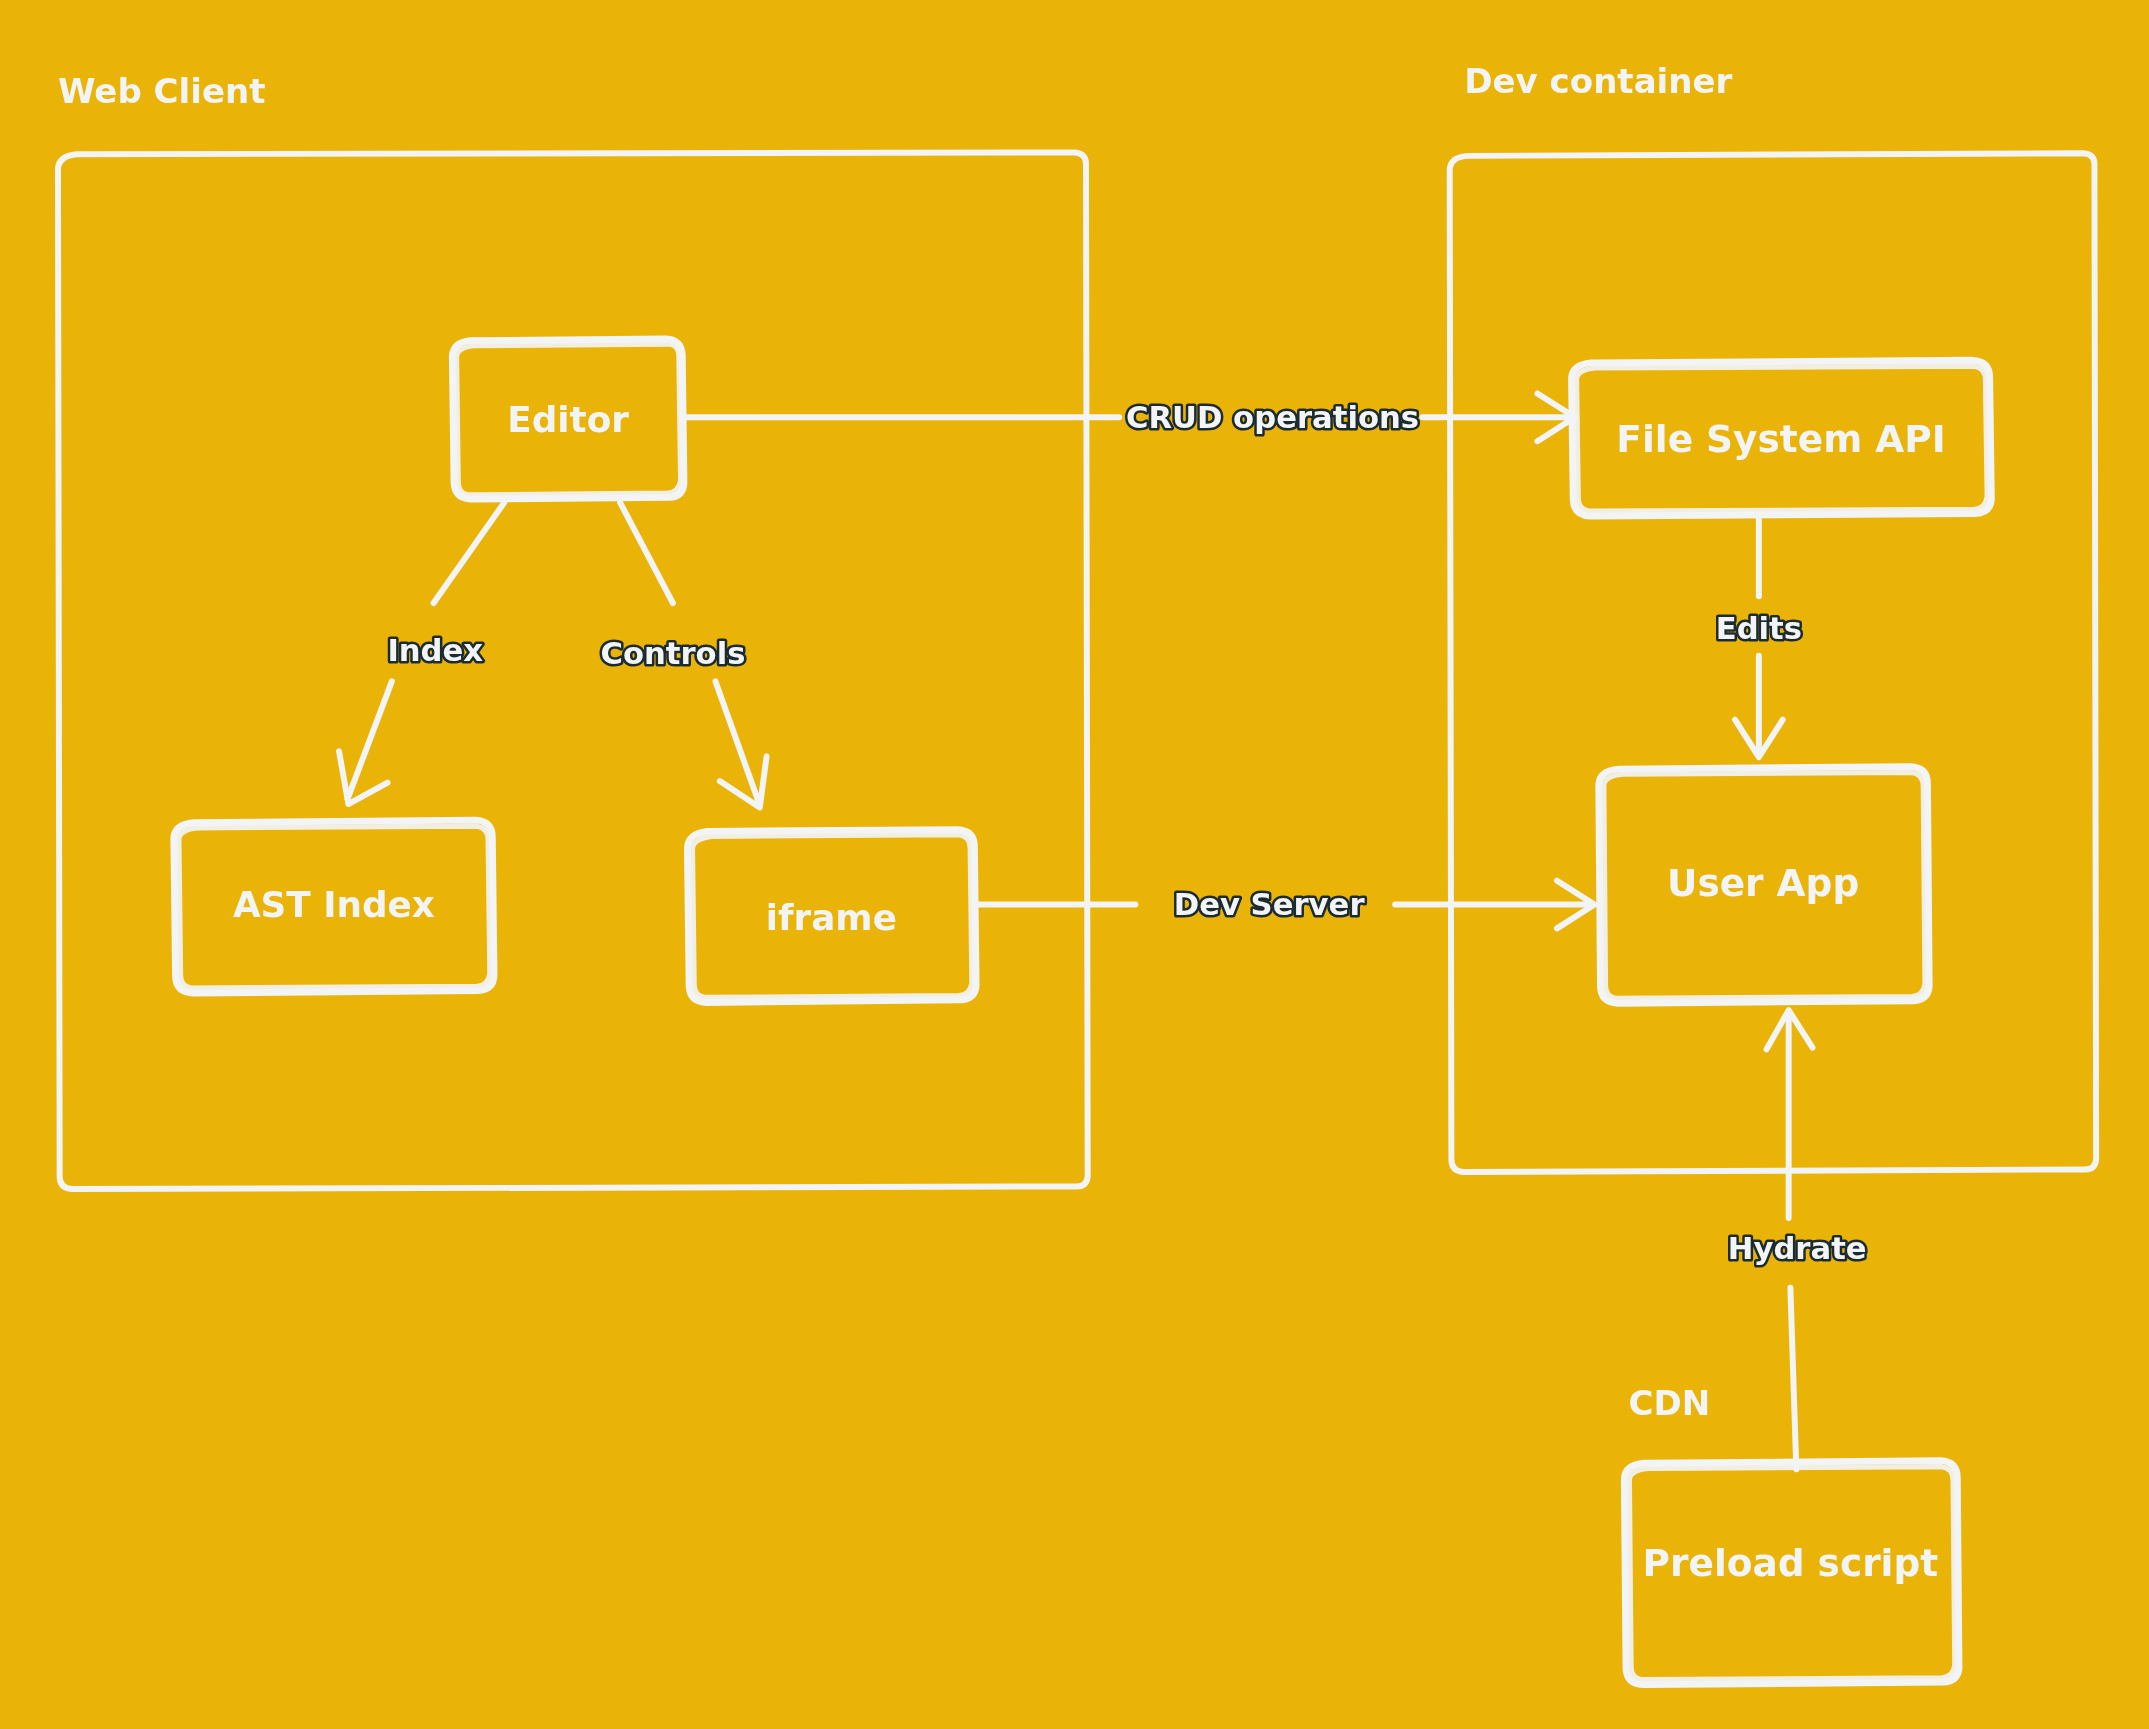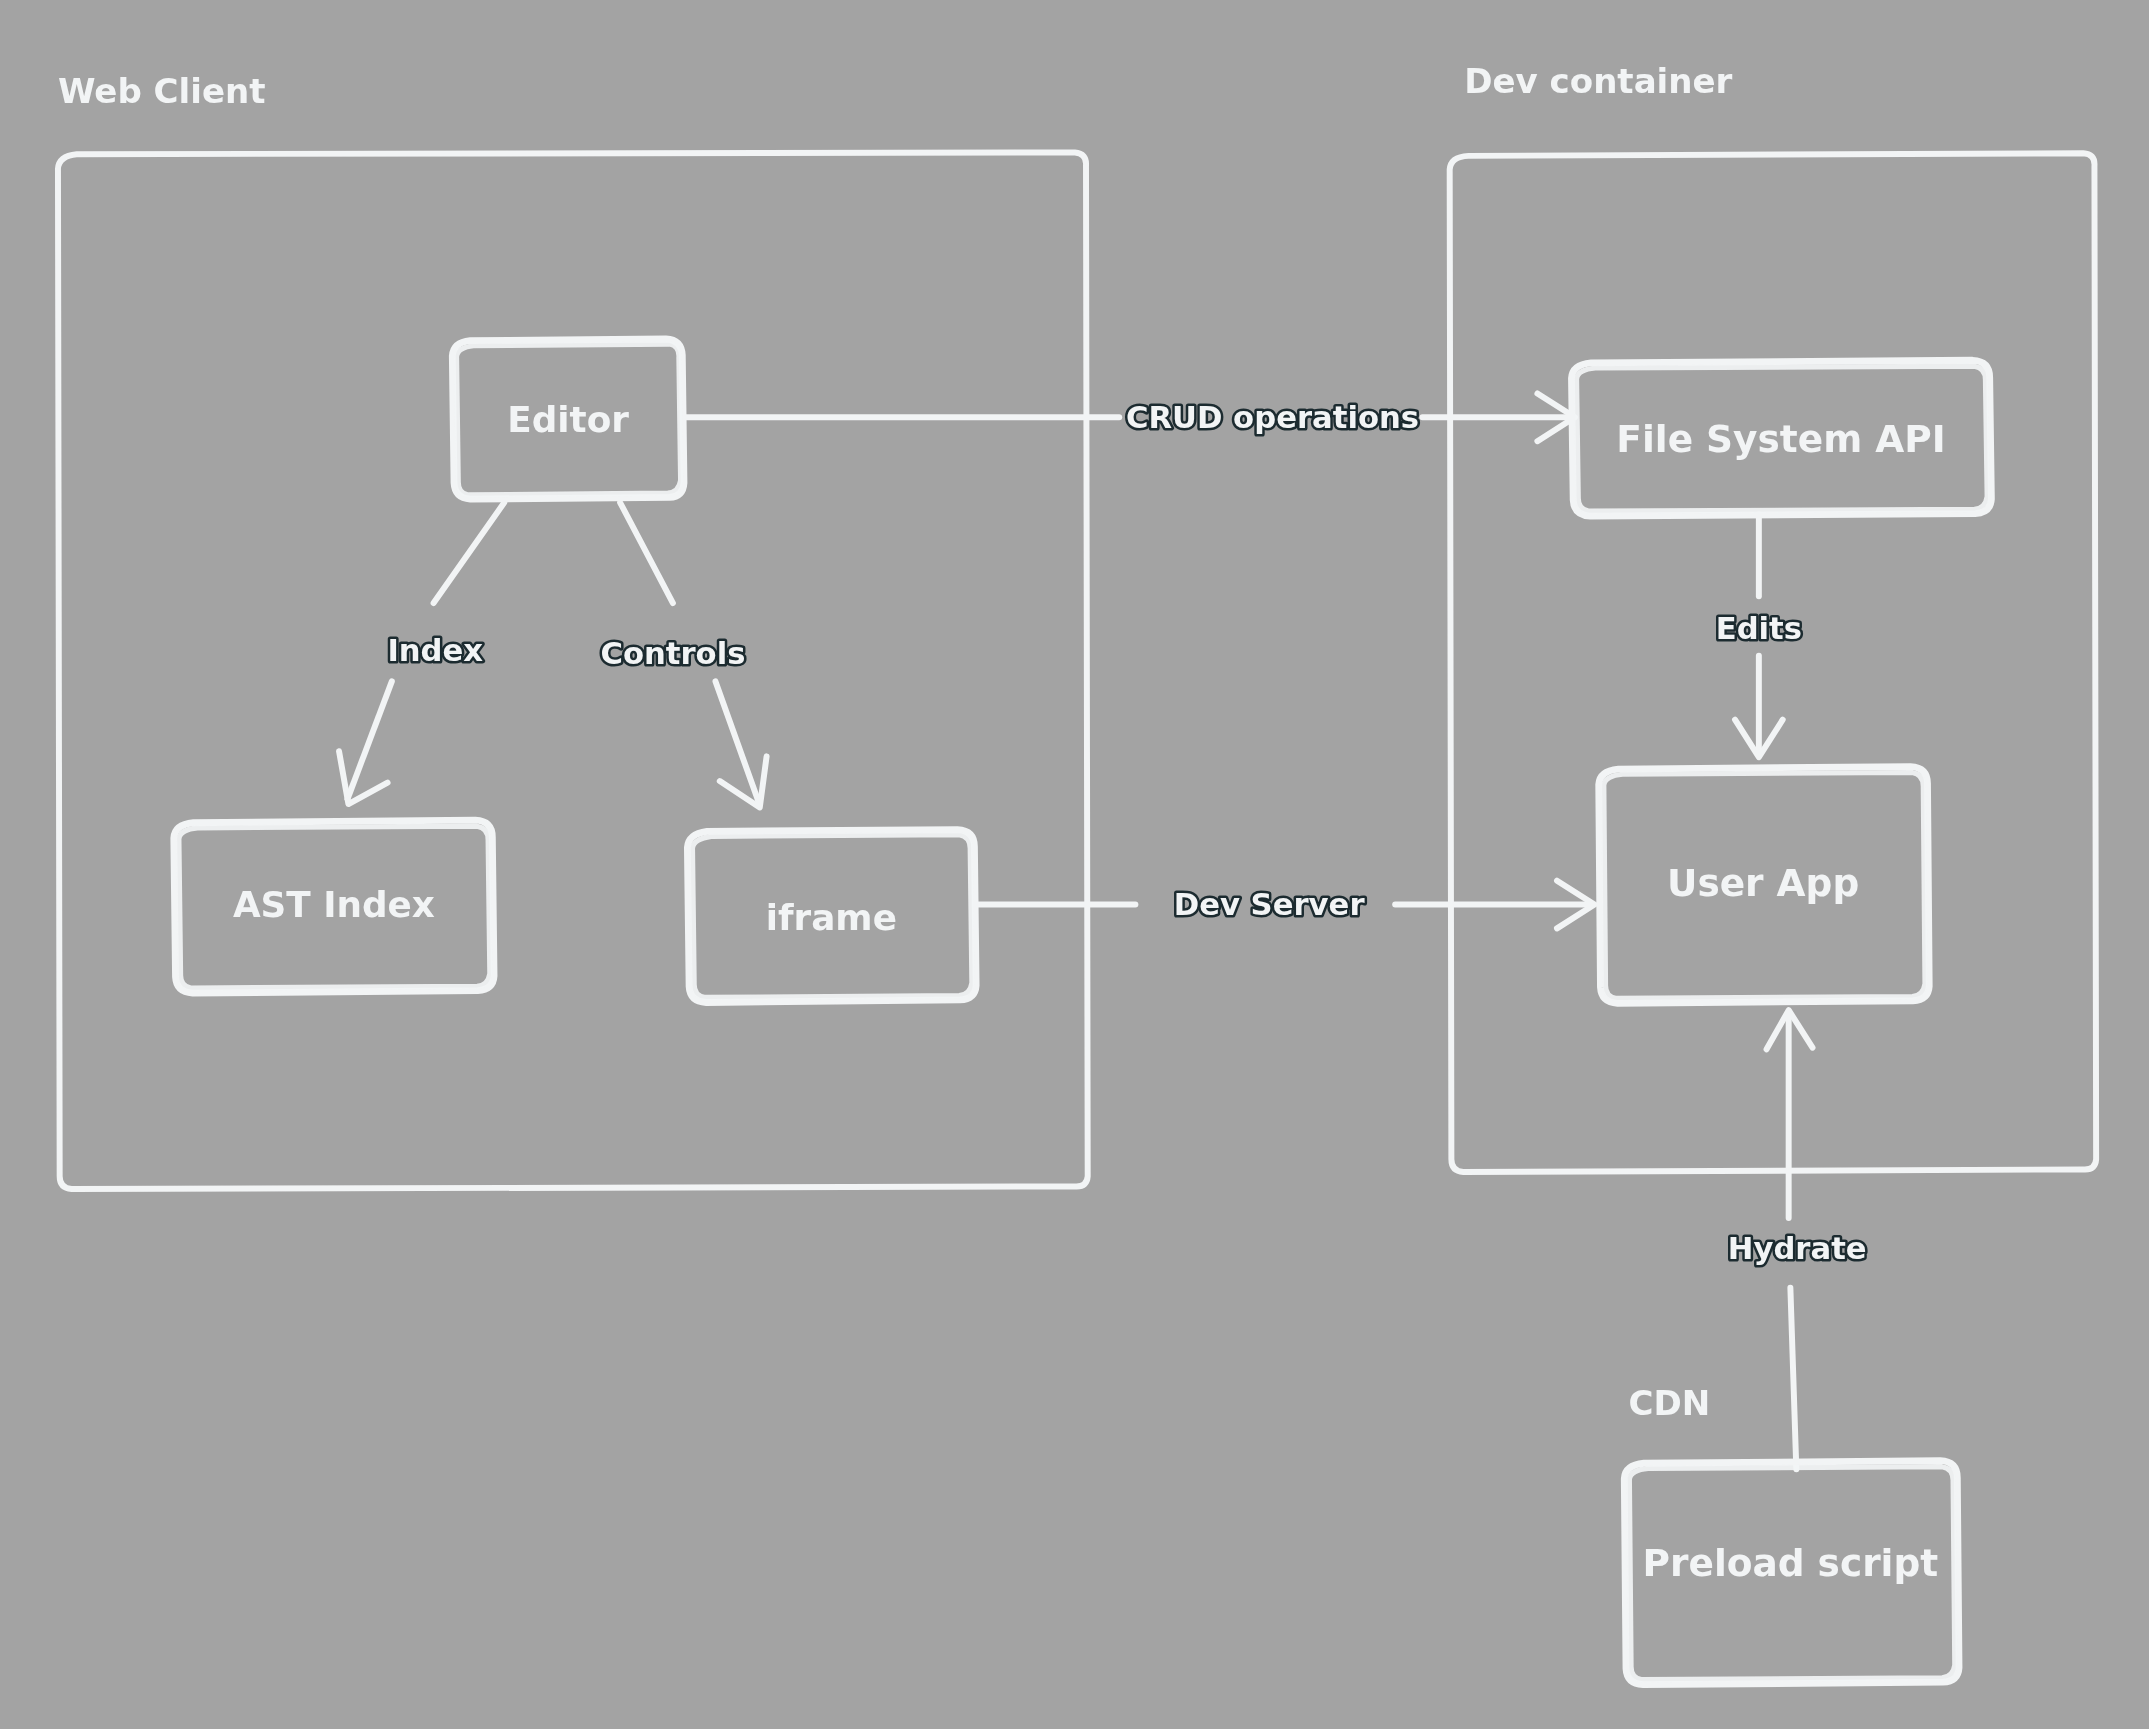--- a/index.html
+++ b/index.html
@@ -89,21 +89,21 @@
     stroke-linejoin: round;
   }
   .plain-label {
     font-size: 40px;
     text-anchor: middle;
   }
 </style>
 </head>
 <body style="background: rgb(76, 106, 114);">
 
-<div id="canvas" style="background: #a3a3a3;">
+<div id="canvas" style="background: #eab308;">
   <svg id="diagram" viewBox="0 0 2523 2030" xmlns="http://www.w3.org/2000/svg">
 
     <g>
       <path class="group-frame" d="M 90 181 L 1262 179 Q 1276 180 1275 194 L 1277 1381 Q 1276 1394 1262 1393
                L 84 1396 Q 70 1395 70 1381 L 68 198 Q 69 183 90 181 Z" style="stroke: rgb(242, 244, 245);"></path>
       <text class="txt group-title" x="68" y="110" style="fill: rgb(242, 244, 245);">Web Client</text>
     </g>
 
     <g>
       <path class="group-frame" d="M 1724 183 L 2446 180 Q 2460 181 2459 195 L 2461 1361 Q 2460 1374 2446 1373

